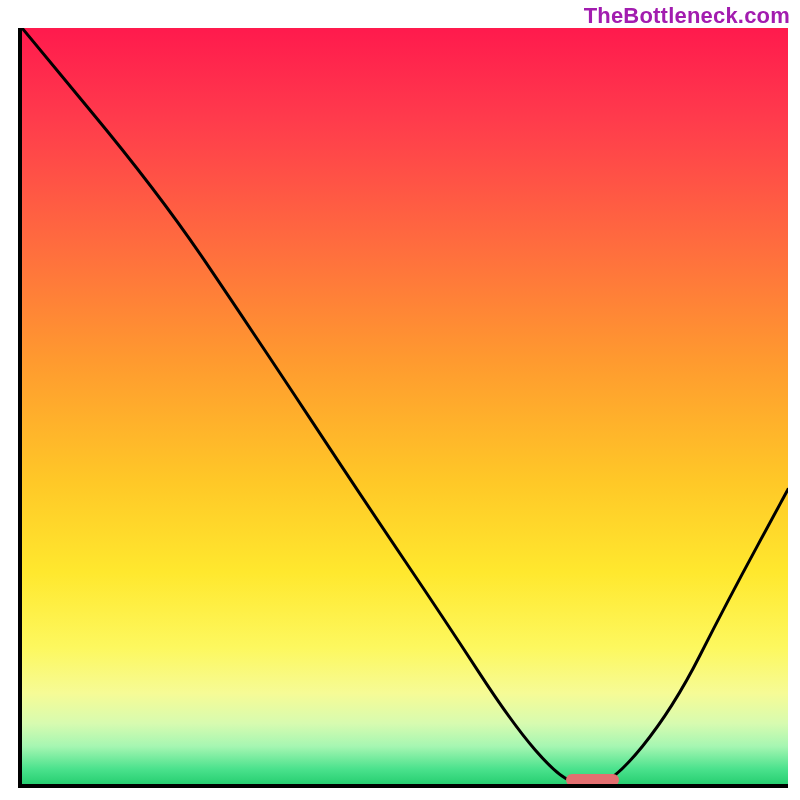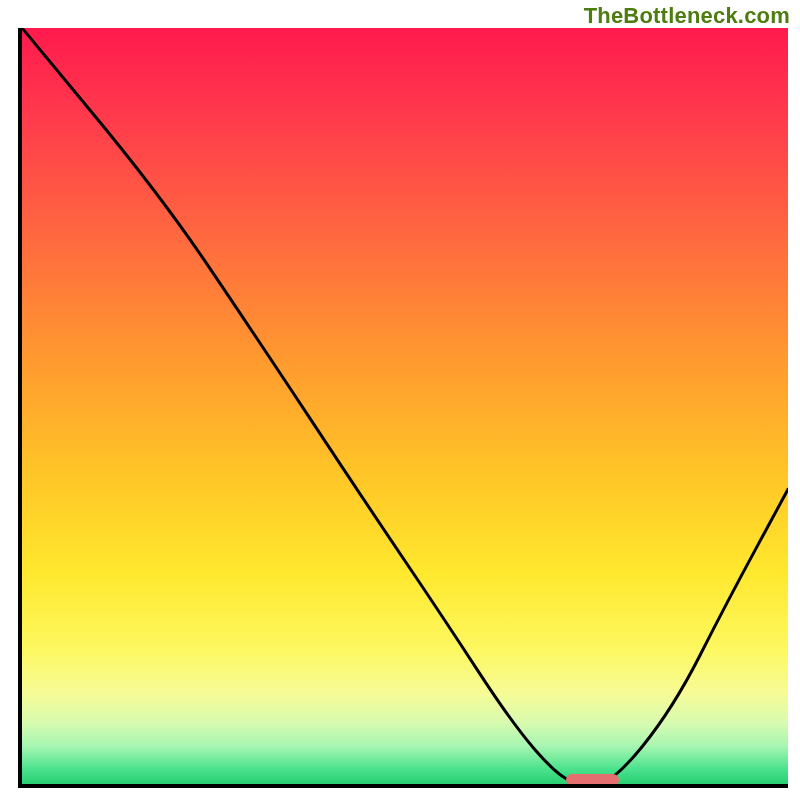--- a/index.html
+++ b/index.html
@@ -15,21 +15,21 @@
     width: 800px;
     height: 800px;
   }
   .watermark {
     position: absolute;
     top: 3px;
     right: 10px;
     font-family: Arial, Helvetica, sans-serif;
     font-size: 22px;
     font-weight: 600;
-    color: #4d7c0f;
+    color: #a21caf;
     letter-spacing: 0.2px;
     z-index: 40;
   }
   .plot-frame {
     position: absolute;
     left: 18px;
     top: 28px;
     width: 766px;
     height: 756px;
     border-left: 4px solid #000;

